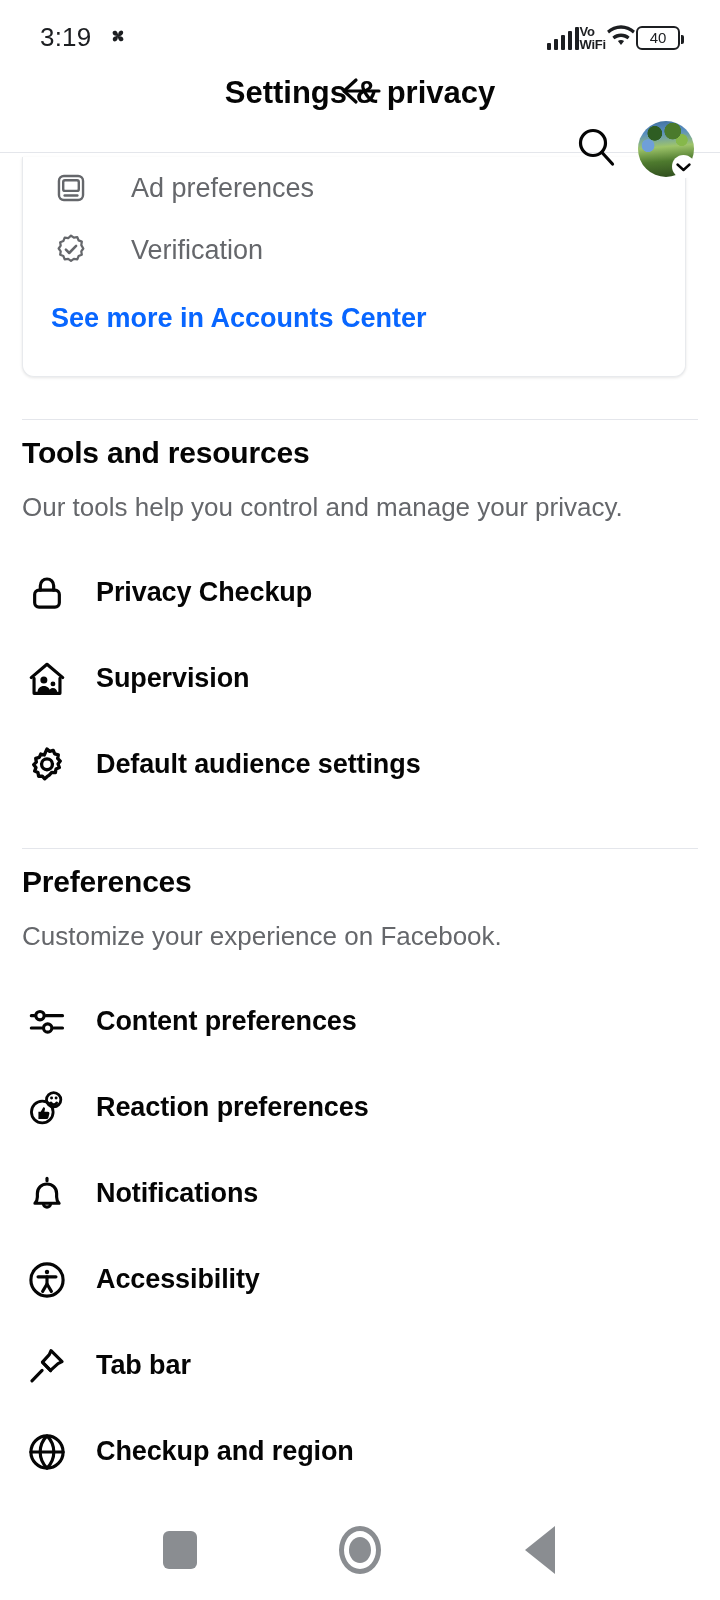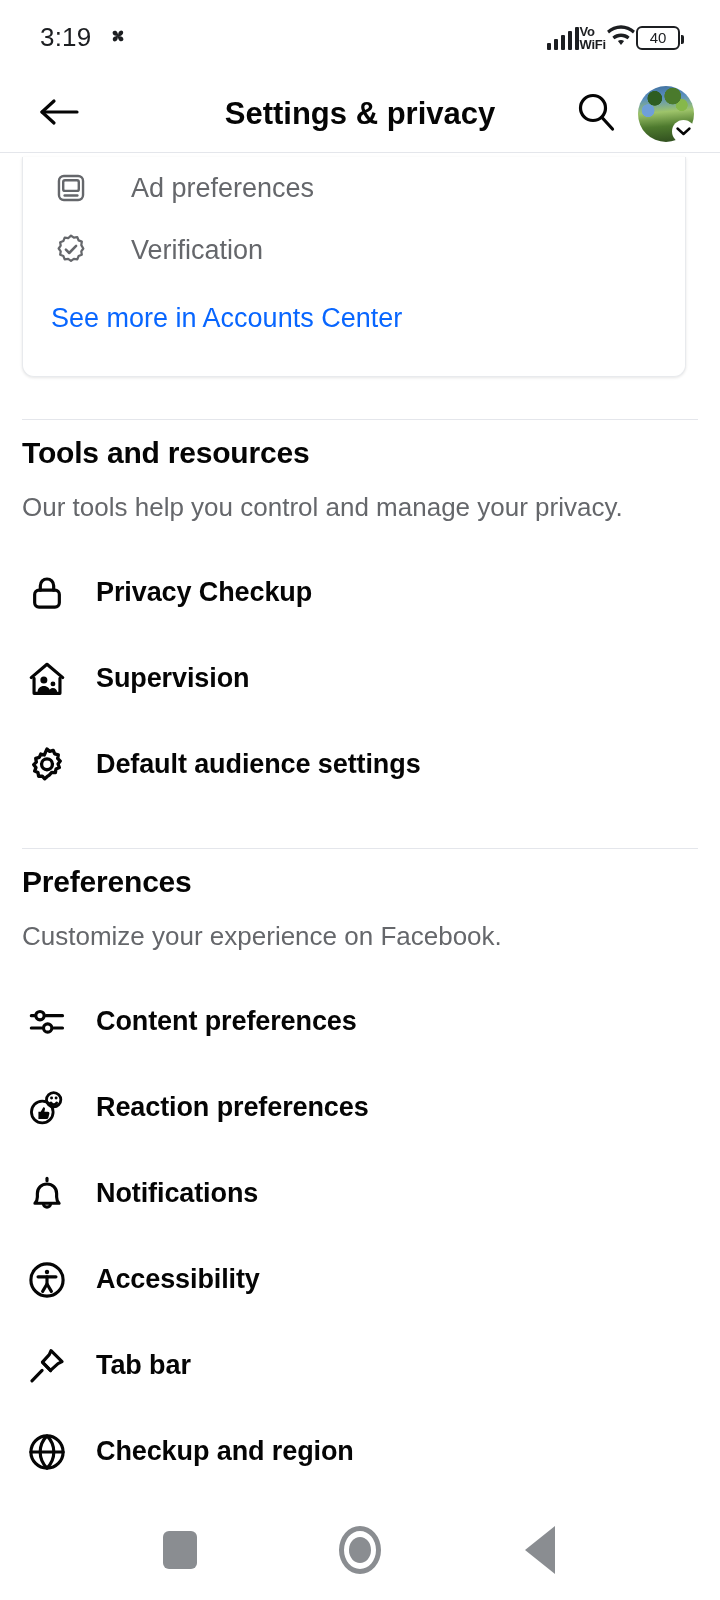--- a/index.html
+++ b/index.html
@@ -37,21 +37,21 @@
   }
   .batt::after {
     content:""; position:absolute; right:-6px; top:7px;
     width:3.5px; height:9px; background:#1c1e21; border-radius:0 2px 2px 0;
   }
 
   
   .header {
     height:78px; display:flex; align-items:center;
     padding:0 26px 0 28px; gap:10px;
-    border-bottom:1px solid #e4e6eb; position:relative;
+    border-bottom:1px solid #e4e6eb; position:relative;flex-direction:column;
   }
   .hdr-title {
     position:absolute; left:0; right:0; text-align:center;
     font-size:31px; font-weight:bold; color:#050505; pointer-events:none;
   }
   .back-btn { width:62px; height:62px; display:flex; align-items:center; justify-content:center; }
   .hdr-right { margin-left:auto; display:flex; align-items:center; gap:14px; z-index:2; }
   .search-btn { width:56px; height:56px; display:flex; align-items:center; justify-content:center; }
   .avatar-wrap { position:relative; width:56px; height:56px; }
   .avatar {
@@ -81,21 +81,21 @@
     border-top:none; border-top-left-radius:0; border-top-right-radius:0;
     padding:0 0 42px 0; position:relative; top:-2px;
   }
   .card-row {
     display:flex; align-items:center; gap:40px;
     padding:0 0 0 28px; height:62px;text-align:right;
   }
   .card-row .lbl { font-size:27px; color:#65676b; }
   .card-icn { width:40px; height:40px; display:flex; align-items:center; justify-content:center; flex:0 0 40px; }
   .card-link {
-    padding:22px 0 0 28px; font-size:27px; color:#0866ff; font-weight:400;
+    padding:22px 0 0 28px; font-size:27px; color:#0866ff; font-weight:700;
   }
 
   .divider { height:1px; background:#e4e6eb; margin:40px 22px 0 22px; }
 
   .section { padding:0 22px; }
   .sec-title { font-size:30px; font-weight:bold; color:#050505; margin-top:16px; letter-spacing:-.2px; }
   .sec-sub { font-size:26px; color:#65676b; line-height:1.38; margin-top:20px; max-width:610px; }
 
   .row {
     display:flex; align-items:center; gap:26px; height:86px; padding-left:2px;

